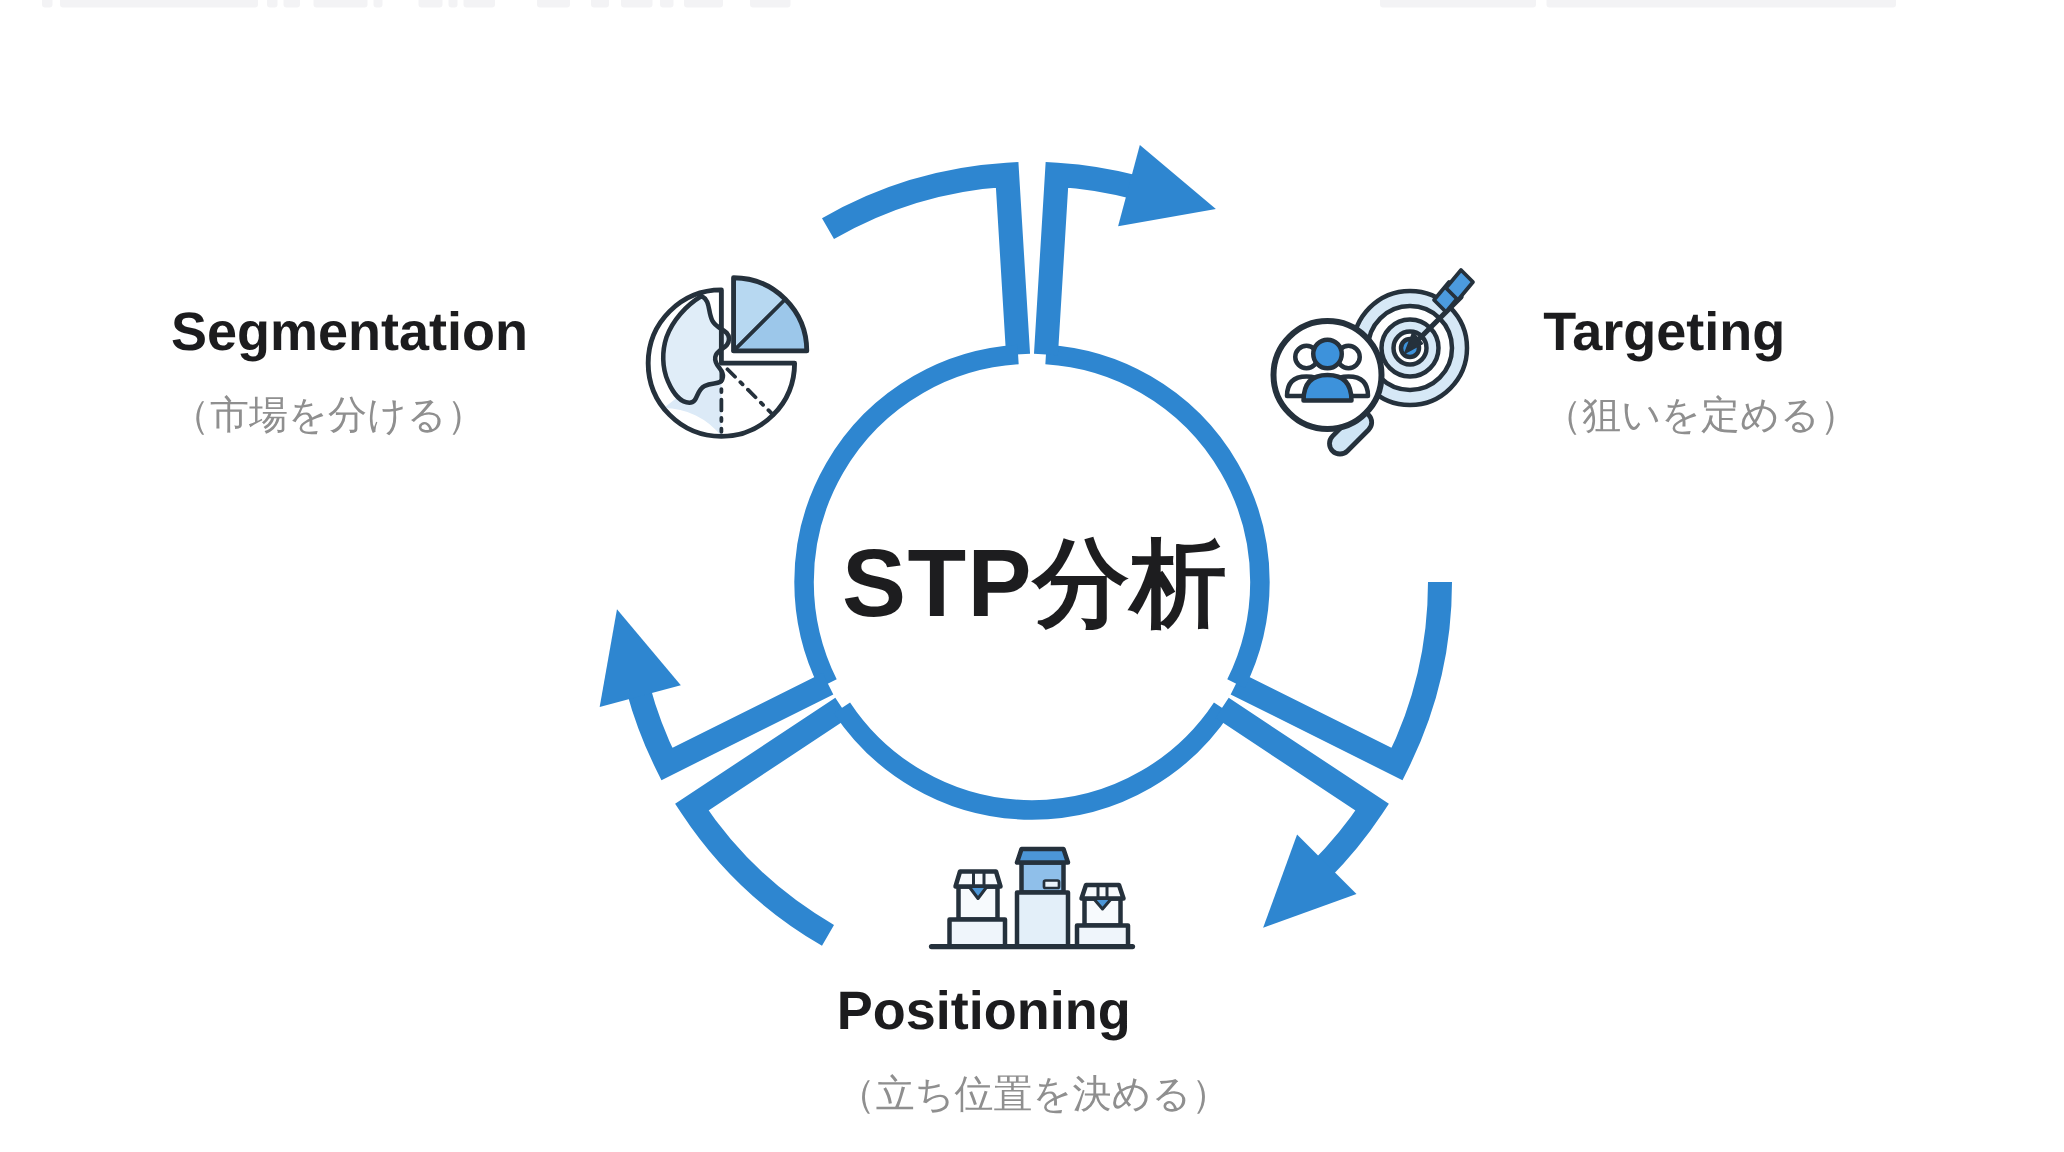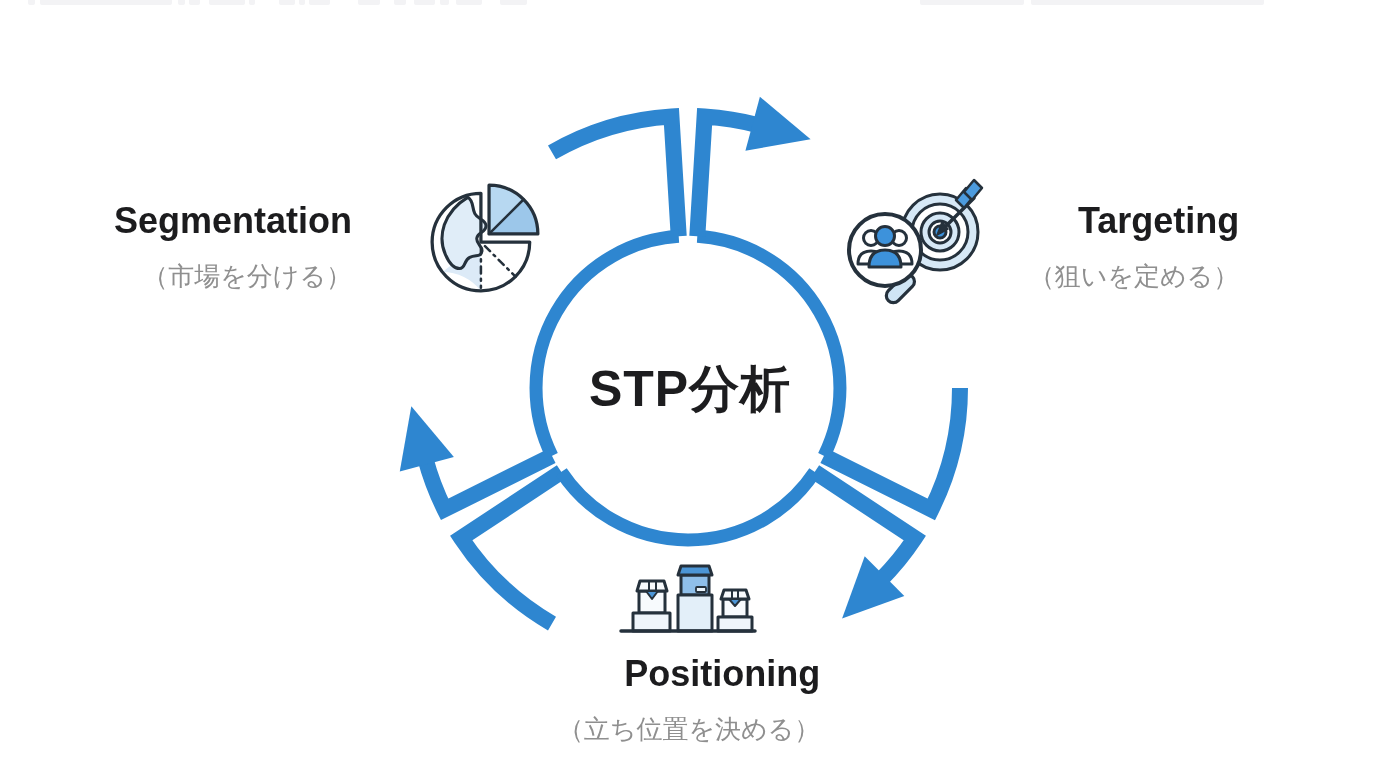--- a/index.html
+++ b/index.html
@@ -8,23 +8,23 @@
     background:#ffffff;font-family:"Liberation Sans", sans-serif;
   }
   
   .chrome-strip{position:absolute;top:0;left:0;width:100%;height:6px;}
   .chrome-strip span{position:absolute;top:0;height:5px;background:#f3f3f5;display:block;border-radius:0 0 2px 2px;}
   
   .stage{position:absolute;inset:0;}
   .cycle-svg{position:absolute;left:0;top:0;}
   .center-title{
     position:absolute;left:690px;top:389px;transform:translate(-50%,-50%);
-    font-size:50px;font-weight:700;color:#1d1d1f;letter-spacing:1px;white-space:nowrap;text-align:center;
+    font-size:64px;font-weight:700;color:#1d1d1f;letter-spacing:1px;white-space:nowrap;text-align:center;
   }
-  .node{position:absolute;text-align:right;transform:translate(-50%,0);white-space:nowrap;}
+  .node{position:absolute;text-align:left;transform:translate(-50%,0);white-space:nowrap;}
   .node .label{font-size:36px;font-weight:700;color:#1c1c1e;line-height:1.0;}
   .node .sub{font-size:26px;font-weight:400;color:#8f8f8f;margin-top:24px;line-height:1.0;}
   .node-segmentation{left:233px;top:203px;}
   .node-targeting{left:1134px;top:203px;}
   .node-positioning{left:689px;top:656px;}
   .icon-wrap{position:absolute;}
   .icon-segmentation{left:425px;top:176px;}
   .icon-targeting{left:843px;top:170px;}
   .icon-positioning{left:613px;top:558px;}
 </style>

